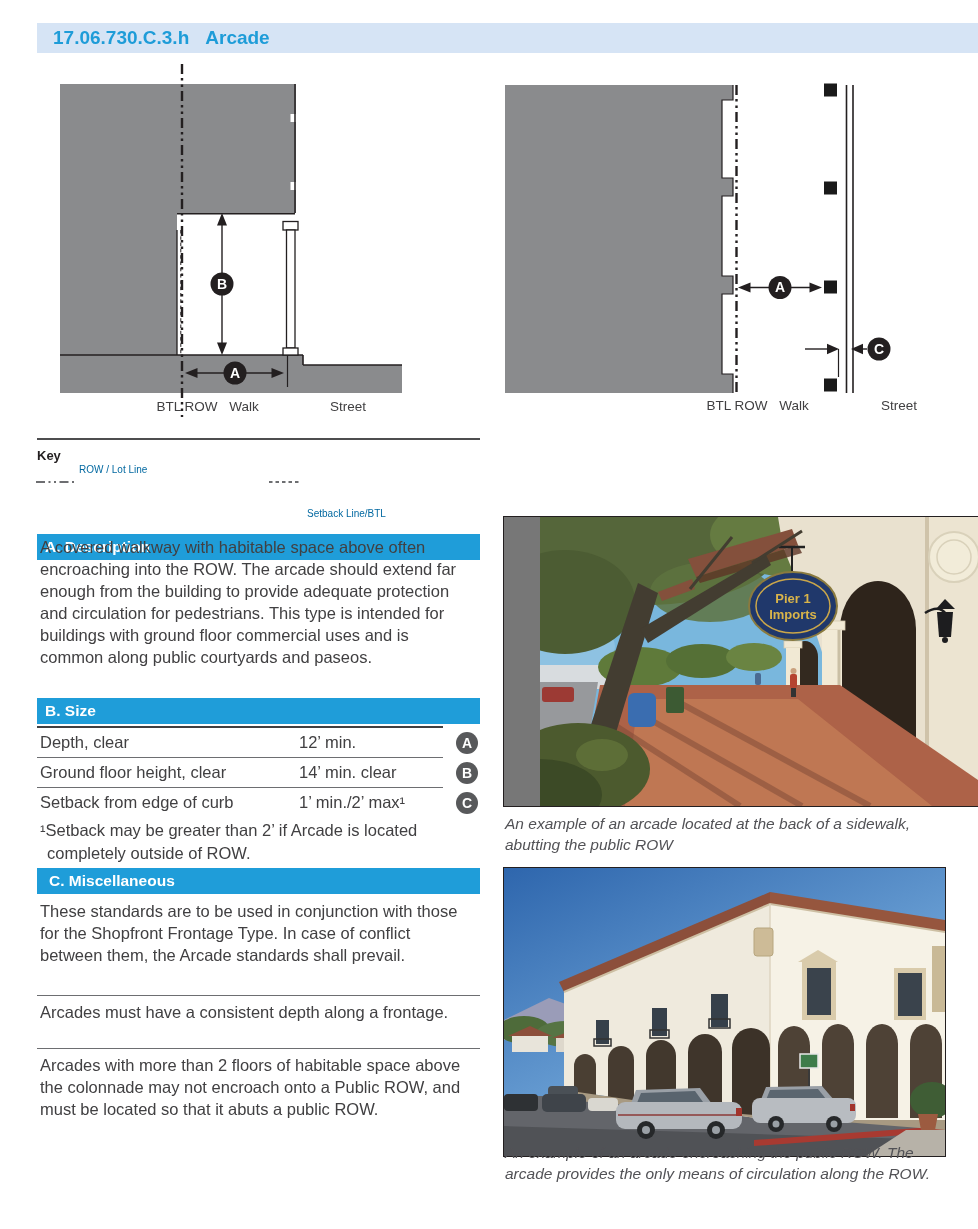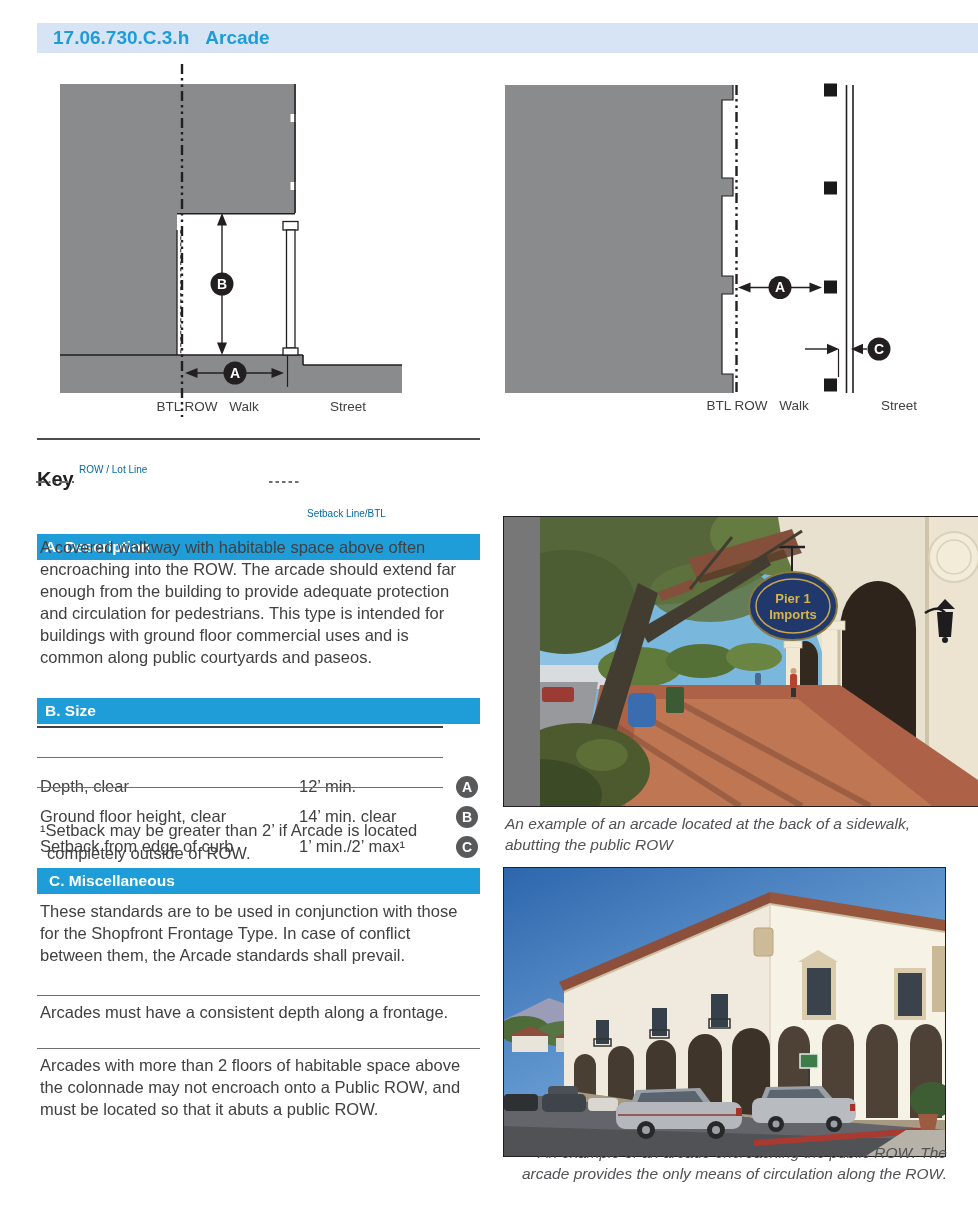--- a/index.html
+++ b/index.html
@@ -6,30 +6,30 @@
   .page{position:relative;width:978px;height:1229px;background:#fff;overflow:hidden;
         font-family:"Liberation Sans","DejaVu Sans",sans-serif;color:#414042;}
   .abs{position:absolute;}
   
   .titlebar{left:37px;top:23px;width:950px;height:30px;background:#d6e4f5;
             line-height:30px;padding-left:16px;box-sizing:border-box;
             font-size:19px;font-weight:bold;color:#1e9cd8;}
   .titlebar .gap{display:inline-block;width:16px;}
   
   .toprule{left:37px;top:438px;width:443px;height:2px;background:#4d4d4f;}
-  .keytitle{left:37px;top:468px;font-size:20px;font-weight:bold;color:#231f20;}
+  .keytitle{left:37px;top:448px;font-size:13px;font-weight:bold;color:#231f20;}
   .keylabel{top:464px;font-size:10px;color:#0369a1;}
   .keysym{top:478px;height:8px;}
   
   .secbar{left:37px;width:443px;height:26px;background:#1f9dd9;color:#fff;
           font-size:15.5px;font-weight:bold;line-height:26px;padding-left:8px;box-sizing:border-box;}
   .bodytext{left:40px;width:434px;font-size:16.5px;line-height:22px;color:#414042;}
   
   .headrule{left:37px;top:726px;width:406px;height:2px;background:#414042;}
-  .size-row{left:37px;width:443px;height:28px;margin-top:44px;}
+  .size-row{left:37px;width:443px;height:28px;}
   .size-row .lbl{position:absolute;left:3px;top:4px;font-size:16.5px;}
   .size-row .val{position:absolute;left:262px;top:4px;font-size:16.5px;}
   .badge{position:absolute;left:419px;top:3px;width:22px;height:22px;border-radius:50%;
          background:#58595b;color:#fff;font-size:14px;font-weight:bold;
          display:flex;align-items:center;justify-content:center;}
   .tdiv{left:37px;width:406px;height:1px;background:#6d6e71;}
   .mdiv{left:37px;width:443px;height:1px;background:#6d6e71;}
   .footnote{left:40px;top:819px;width:438px;font-size:16.5px;line-height:23px;
             padding-left:7px;text-indent:-7px;box-sizing:border-box;}
   
@@ -325,15 +325,15 @@
       <rect x="346" y="236" width="5" height="7" fill="#a2342c"></rect>
       <circle cx="272" cy="256" r="8" fill="#26282a"></circle>
         <circle cx="272" cy="256" r="3.5" fill="#9aa0a6"></circle>
       <circle cx="330" cy="256" r="8" fill="#26282a"></circle>
         <circle cx="330" cy="256" r="3.5" fill="#9aa0a6"></circle>
 
       <ellipse cx="428" cy="232" rx="22" ry="18" fill="#3f5d35"></ellipse>
       <polygon points="414,246 434,246 431,262 417,262" fill="#9c5b40"></polygon>
     </svg>
   </div>
-  <div class="abs caption" style="top:1142px;text-align:right;">An example of an arcade encroaching the public ROW. The arcade provides the only means of circulation along the ROW.</div>
+  <div class="abs caption" style="top:1142px;">An example of an arcade encroaching the public ROW. The arcade provides the only means of circulation along the ROW.</div>
 
 </div>
 
 </body></html>

